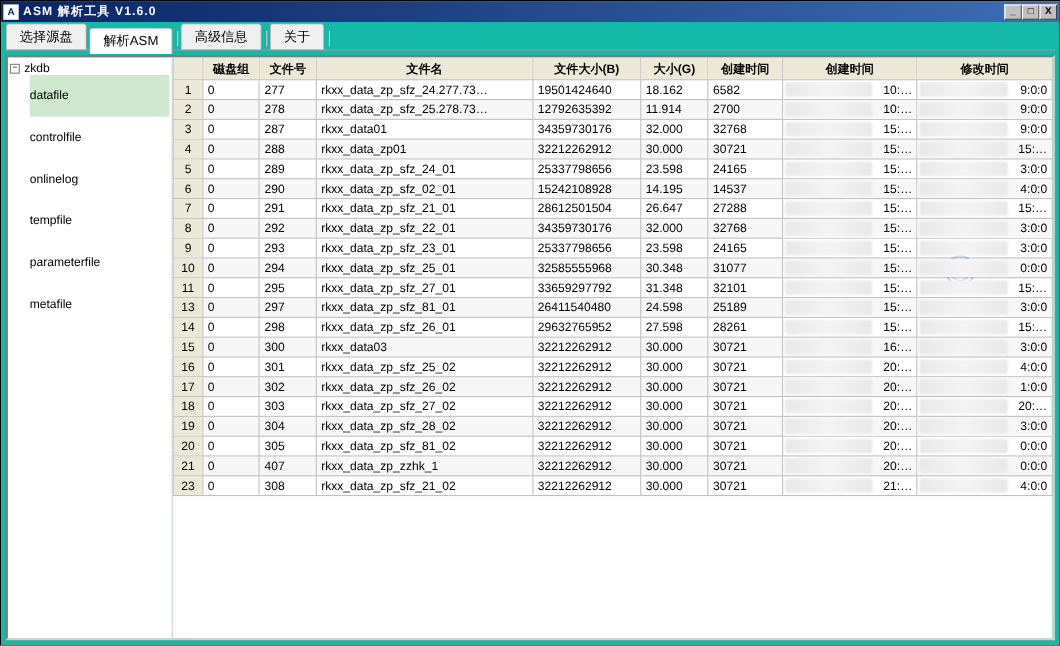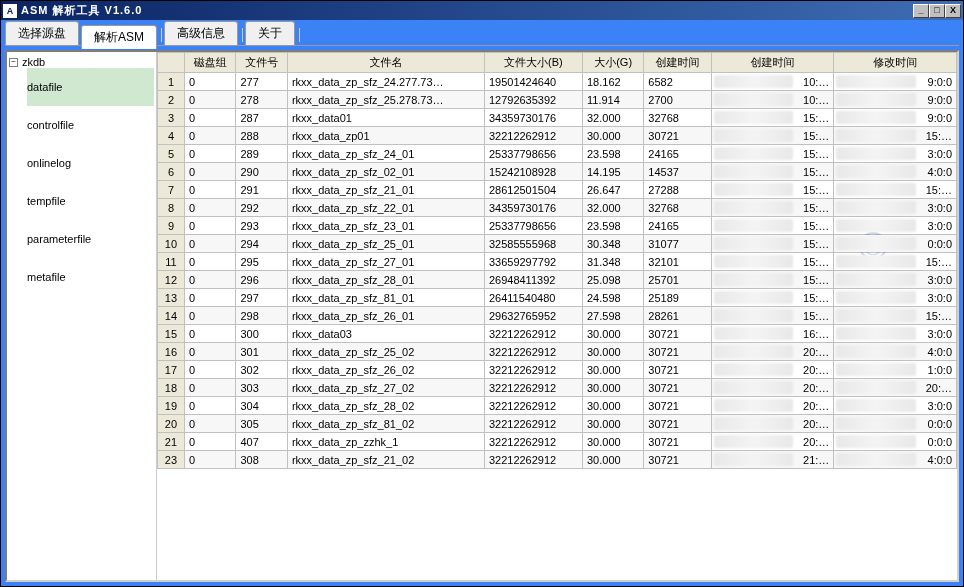--- a/index.html
+++ b/index.html
@@ -3,36 +3,36 @@
 <meta charset="utf-8">
 <style>
   * { box-sizing: border-box; margin: 0; padding: 0; }
   body { font-family: "Microsoft YaHei", SimSun, Arial, sans-serif; font-size: 12px; background: #fff; width: 964px; height: 587px; overflow: hidden; position: relative; }
   .window { width: 964px; height: 587px; border: 1px solid #000; display: flex; flex-direction: column; background: #ece9d8; }
   .titlebar { height: 19px; background: linear-gradient(to right, #0a2463, #3e6db5); color: #fff; display: flex; align-items: center; padding: 0 2px; font-size: 11px; }
   .titlebar-icon { width: 14px; height: 14px; background: #fff; margin-right: 4px; display: flex; align-items: center; justify-content: center; font-size: 9px; color: #0a2463; font-weight: bold; }
   .titlebar-text { flex: 1; font-weight: bold; letter-spacing: 1px; }
   .win-btns { display: flex; gap: 0; }
   .win-btn { width: 16px; height: 14px; background: #c0c0c0; border: 1px solid #fff; border-right-color: #404040; border-bottom-color: #404040; display: flex; align-items: center; justify-content: center; font-size: 9px; font-family: Arial; cursor: pointer; color: #000; line-height: 1; font-weight: bold; }
-  .client { flex: 1; display: flex; flex-direction: column; background: #3b82f6; padding: 4px; }
+  .client { flex: 1; display: flex; flex-direction: column; background: #14b8a6; padding: 4px; }
   .tabbar { height: 22px; display: flex; align-items: flex-end; border-bottom: 1px solid #999; }
   .tab { padding: 3px 12px; border: 1px solid #999; border-bottom: none; margin-right: 2px; background: #f0f0f0; cursor: pointer; border-radius: 3px 3px 0 0; font-size: 12px; }
   .tab.active { background: #fff; position: relative; top: 4px; }
   .tab-sep { width: 1px; height: 14px; background: #ccc; margin: 0 2px; align-self: center; }
   .content { flex: 1; display: flex; border: 2px inset #d4d0c8; margin-top: 4px; overflow: hidden; }
   .sidebar { width: 150px; background: #fff; border-right: 1px solid #ccc; padding: 4px 2px; font-size: 11px; overflow: auto; }
   .tree-root { display: flex; align-items: center; white-space: nowrap; }
   .tree-toggle { width: 9px; height: 9px; border: 1px solid #808080; display: inline-flex; align-items: center; justify-content: center; font-size: 8px; margin-right: 4px; cursor: pointer; line-height: 1; }
   .tree-children { margin-left: 18px; }
   .tree-child { padding: 13px 0; white-space: nowrap; cursor: pointer; }
   .tree-child.selected { background: #cfe8cf; }
   .grid-wrap { flex: 1; overflow: auto; background: #fff; position: relative; }
   table.grid { border-collapse: collapse; width: 100%; font-size: 11px; }
   table.grid th, table.grid td { border: 1px solid #c0c0c0; padding: 2px 4px; height: 18px; white-space: nowrap; overflow: hidden; text-align: left; }
-  table.grid th { background: #ece9d8; font-weight: normal; text-align: center; position: sticky; top: 0; margin-left: 16px; }
+  table.grid th { background: #ece9d8; font-weight: bold; text-align: center; position: sticky; top: 0; margin-left: 16px; }
   table.grid th.rowhead, table.grid td.rowhead { background: #ece9d8; text-align: center; width: 22px; position: sticky; left: 0; }
   .col-disk { width: 40px; }
   .col-fileno { width: 40px; }
   .col-fname { width: 160px; }
   .col-fsize { width: 80px; text-align: right; }
   .col-gsize { width: 50px; text-align: right; }
   .col-ext { width: 55px; }
   .col-ctime { width: 100px; text-align: right; }
   .col-mtime { width: 100px; text-align: right; }
   td.num-r { text-align: right; }
@@ -261,35 +261,20 @@
                 <td class="col-gsize num-r">31.348</td>
                 <td class="col-ext">32101</td>
                 <td class="col-ctime blur-cell">
                   <span class="vis">15:…</span>
                 </td>
                 <td class="col-mtime blur-cell">
                   <span class="vis">15:…</span>
                 </td>
               </tr>
               <tr>
-                <td class="rowhead">12</td>
-                <td class="col-disk">0</td>
-                <td class="col-fileno">296</td>
-                <td class="col-fname">rkxx_data_zp_sfz_28_01</td>
-                <td class="col-fsize num-r">26948411392</td>
-                <td class="col-gsize num-r">25.098</td>
-                <td class="col-ext">25701</td>
-                <td class="col-ctime blur-cell">
-                  <span class="vis">15:…</span>
-                </td>
-                <td class="col-mtime blur-cell">
-                  <span class="vis">3:0:0</span>
-                </td>
-              </tr>
-              <tr>
                 <td class="rowhead">13</td>
                 <td class="col-disk">0</td>
                 <td class="col-fileno">297</td>
                 <td class="col-fname">rkxx_data_zp_sfz_81_01</td>
                 <td class="col-fsize num-r">26411540480</td>
                 <td class="col-gsize num-r">24.598</td>
                 <td class="col-ext">25189</td>
                 <td class="col-ctime blur-cell">
                   <span class="vis">15:…</span>
                 </td>

